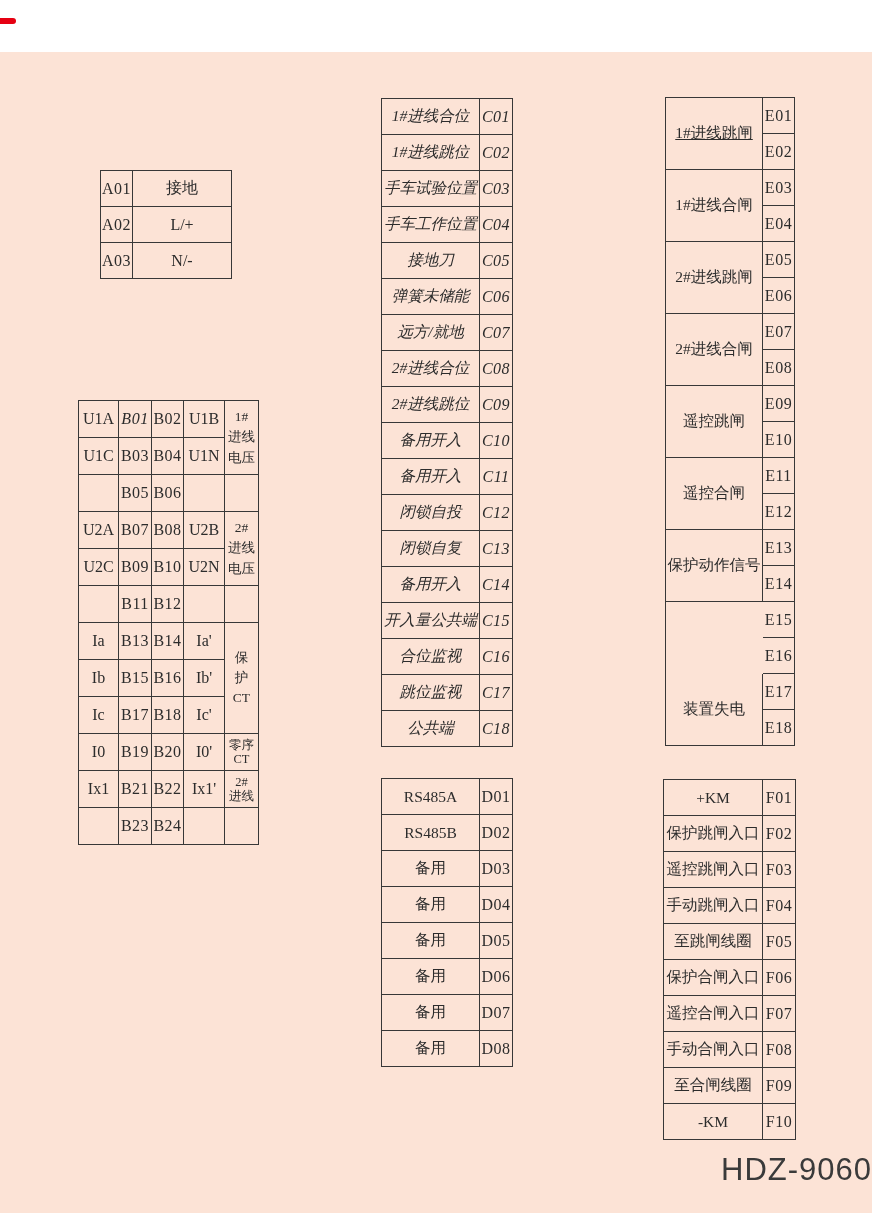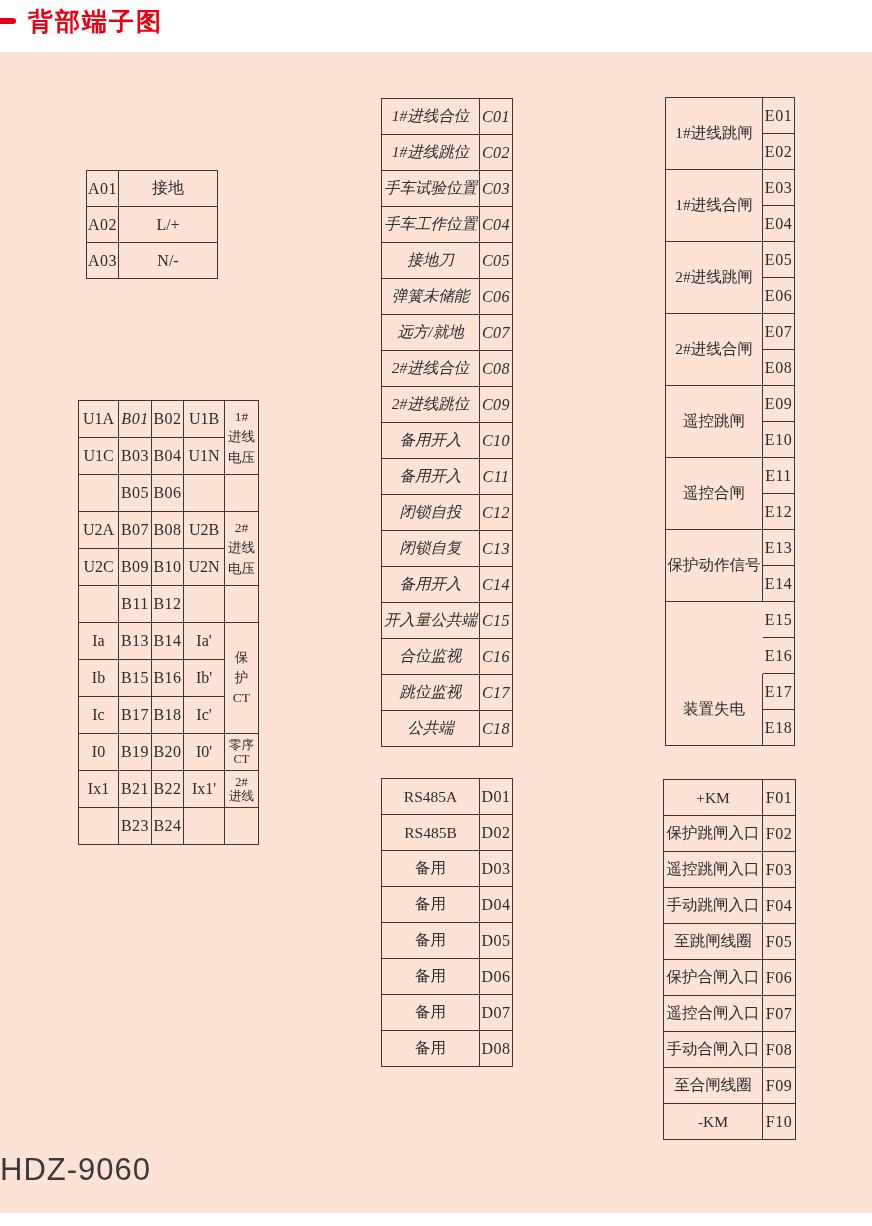--- a/index.html
+++ b/index.html
@@ -33,40 +33,39 @@
   .tb .cell {
     border-right:1px solid #383838; border-bottom:1px solid #383838;
     display:flex; align-items:center; justify-content:center;
     text-align:center; overflow:hidden; white-space:nowrap;
   }
   .cell.code  { font-size:16px; letter-spacing:0.5px; }
   .cell.sig   { font-size:16px; }
   .cell.label { font-size:15.5px; letter-spacing:0; }
   .cell.note  { font-size:13.5px; line-height:1.5; white-space:pre-line; }
   .cell.note.small { font-size:12.5px; line-height:1.15; }
-  #table-a { left:86px;  top:170px; grid-template-columns:32px 99px; grid-auto-rows:36px;font-family:Liberation Serif, serif; }
+  #table-a { left:100px;  top:170px; grid-template-columns:32px 99px; grid-auto-rows:36px;font-family:Liberation Serif, serif; }
   #table-a .cell.label { font-size:16px; }
   #table-b { left:78px;  top:400px; grid-template-columns:40px 33px 32px 41px 34px; grid-auto-rows:37px; }
   #table-c { left:381px; top:98px;  grid-template-columns:98px 33px; grid-auto-rows:36px;font-style:italic; }
   #table-d { left:381px; top:778px; grid-template-columns:98px 33px; grid-auto-rows:36px; }
   #table-e { left:665px; top:97px;  grid-template-columns:97px 32px; grid-auto-rows:36px; }
   #table-f { left:663px; top:779px; grid-template-columns:99px 33px; grid-auto-rows:36px; }
   .device-name {
     position:absolute; left:0; top:1152px; width:872px;
-    text-align:left;
+    text-align:right;
     font-family:"Liberation Sans","DejaVu Sans",sans-serif;
     font-size:31px; color:#3a3a3a; letter-spacing:1px;
   }
 </style>
 </head>
 <body>
 
 <div class="page-title">
   <span class="title-dash"></span>
-  <span>背部端子图</span>
 </div>
 
 <div class="panel"></div>
 
 <div class="tb" id="table-a">
     <div class="cell code">A01</div>
     <div class="cell label">接地</div>
     <div class="cell code">A02</div>
     <div class="cell label">L/+</div>
     <div class="cell code">A03</div>
@@ -188,21 +187,21 @@
     <div class="cell label">备用</div>
     <div class="cell code">D05</div>
     <div class="cell label">备用</div>
     <div class="cell code">D06</div>
     <div class="cell label">备用</div>
     <div class="cell code">D07</div>
     <div class="cell label">备用</div>
     <div class="cell code">D08</div>
   </div>
 <div class="tb" id="table-e">
-    <div class="cell label" style="grid-area: 1 / 1 / span 2;">1#进线跳闸</div>
+    <div class="cell label" style="grid-area: 1 / 1 / span 2; text-decoration: underline;">1#进线跳闸</div>
     <div class="cell code" style="grid-area: 1 / 2;">E01</div>
     <div class="cell code" style="grid-area: 2 / 2;">E02</div>
     <div class="cell label" style="grid-area: 3 / 1 / span 2;">1#进线合闸</div>
     <div class="cell code" style="grid-area: 3 / 2;">E03</div>
     <div class="cell code" style="grid-area: 4 / 2;">E04</div>
     <div class="cell label" style="grid-area: 5 / 1 / span 2;">2#进线跳闸</div>
     <div class="cell code" style="grid-area: 5 / 2;">E05</div>
     <div class="cell code" style="grid-area: 6 / 2;">E06</div>
     <div class="cell label" style="grid-area: 7 / 1 / span 2;">2#进线合闸</div>
     <div class="cell code" style="grid-area: 7 / 2;">E07</div>

